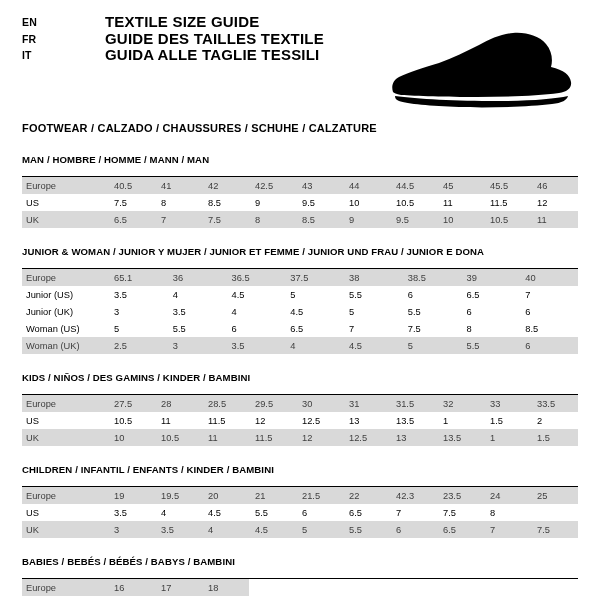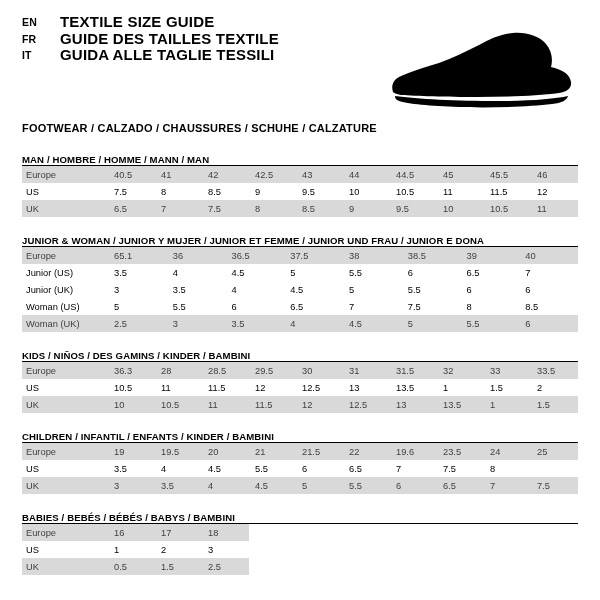--- a/index.html
+++ b/index.html
@@ -29,20 +29,21 @@
     justify-content: space-between;
   }
   .lang-list {
     display: block;
   }
   .lang-row {
     display: flex;
     align-items: flex-end;
     line-height: 16.5px;
     white-space: nowrap;
+    gap: 45px;
   }
   .lang-code {
     width: 38px;
     font-size: 10.5px;
     font-weight: bold;
     letter-spacing: 0.2px;
   }
   .lang-text {
     font-size: 15px;
     font-weight: bold;
@@ -67,21 +68,21 @@
   
   .block {
     margin-top: 20px;
   }
   .block.tight { margin-top: 18px; }
 
   .block-heading {
     font-size: 9.6px;
     font-weight: bold;
     letter-spacing: 0.1px;
-    padding-bottom: 0;
+    padding-bottom: 11px;
     border-bottom: 1px solid #000000;
     margin-bottom: 0;
   }
   table {
     border-collapse: collapse;
     width: 100%;
     table-layout: fixed;
   }
   td {
     font-size: 9.3px;
@@ -252,21 +253,21 @@
     </tbody>
       </table>
   </div>
 
   <div class="block tight">
     <div class="block-heading">KIDS / NIÑOS / DES GAMINS / KINDER / BAMBINI</div>
     <table>
       <tbody>
           <tr class="grey">
         <td class="rowlabel">Europe</td>
-        <td>36.3</td>
+        <td>27.5</td>
         <td>28</td>
         <td>28.5</td>
         <td>29.5</td>
         <td>30</td>
         <td>31</td>
         <td>31.5</td>
         <td>32</td>
         <td>33</td>
         <td>33.5</td>
       </tr>
@@ -305,21 +306,21 @@
     <table>
       <tbody>
           <tr class="grey">
         <td class="rowlabel">Europe</td>
         <td>19</td>
         <td>19.5</td>
         <td>20</td>
         <td>21</td>
         <td>21.5</td>
         <td>22</td>
-        <td>19.6</td>
+        <td>42.3</td>
         <td>23.5</td>
         <td>24</td>
         <td>25</td>
       </tr>
       <tr class="white">
         <td class="rowlabel">US</td>
         <td>3.5</td>
         <td>4</td>
         <td>4.5</td>
         <td>5.5</td>

